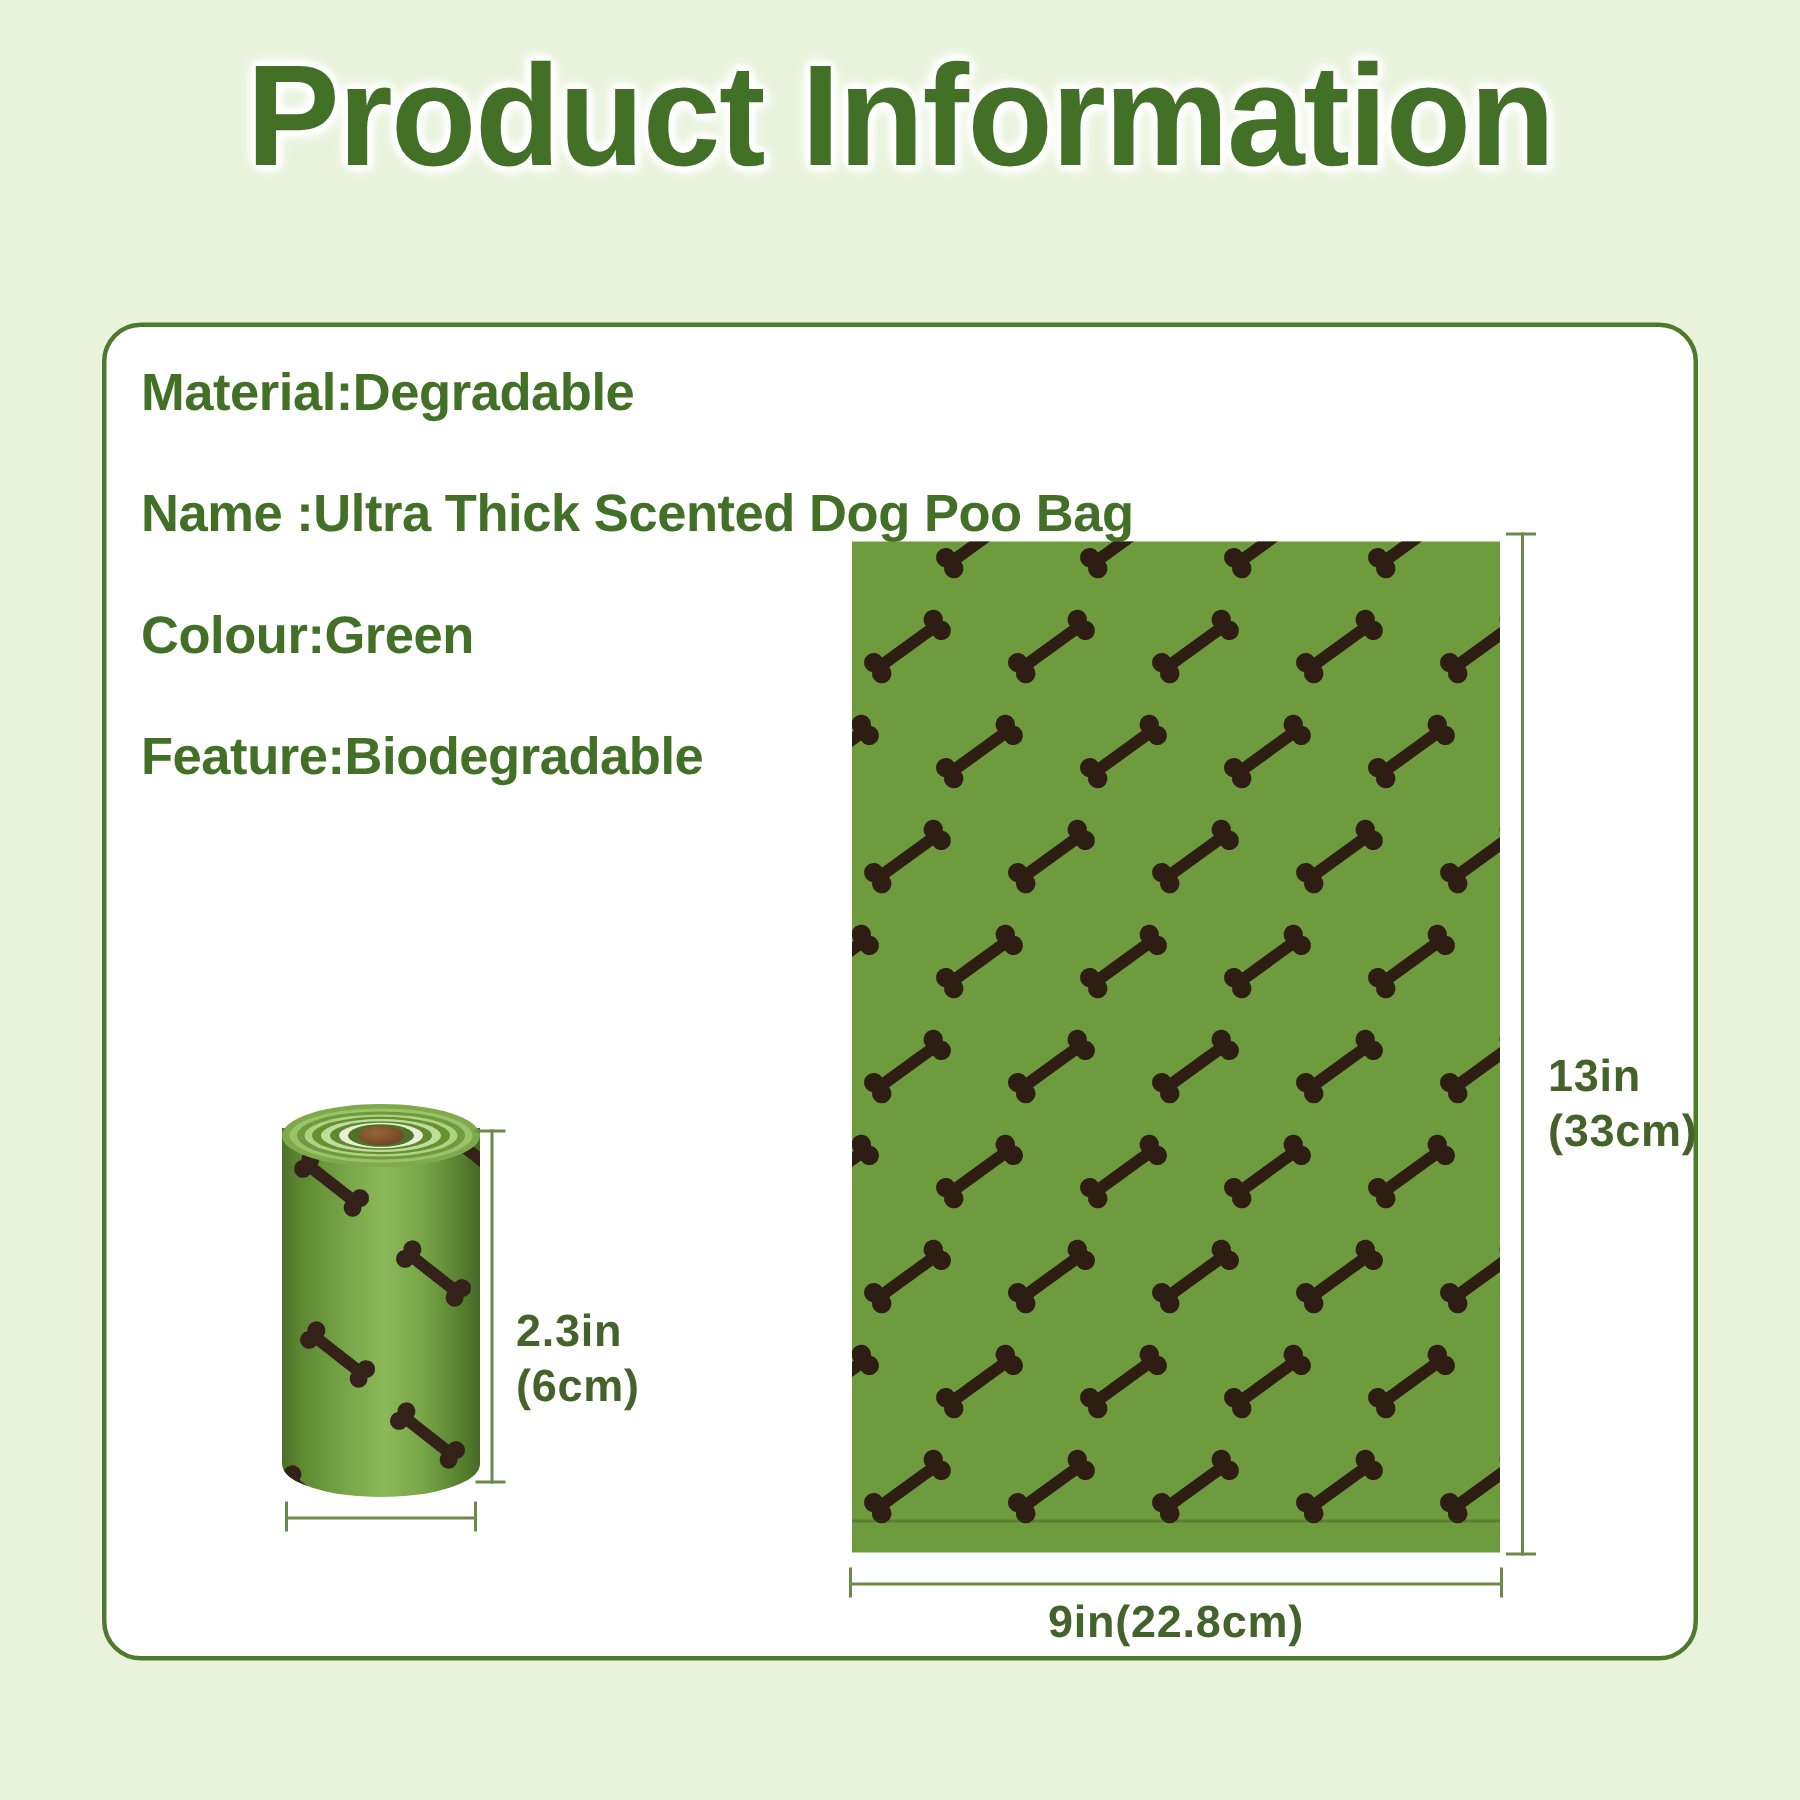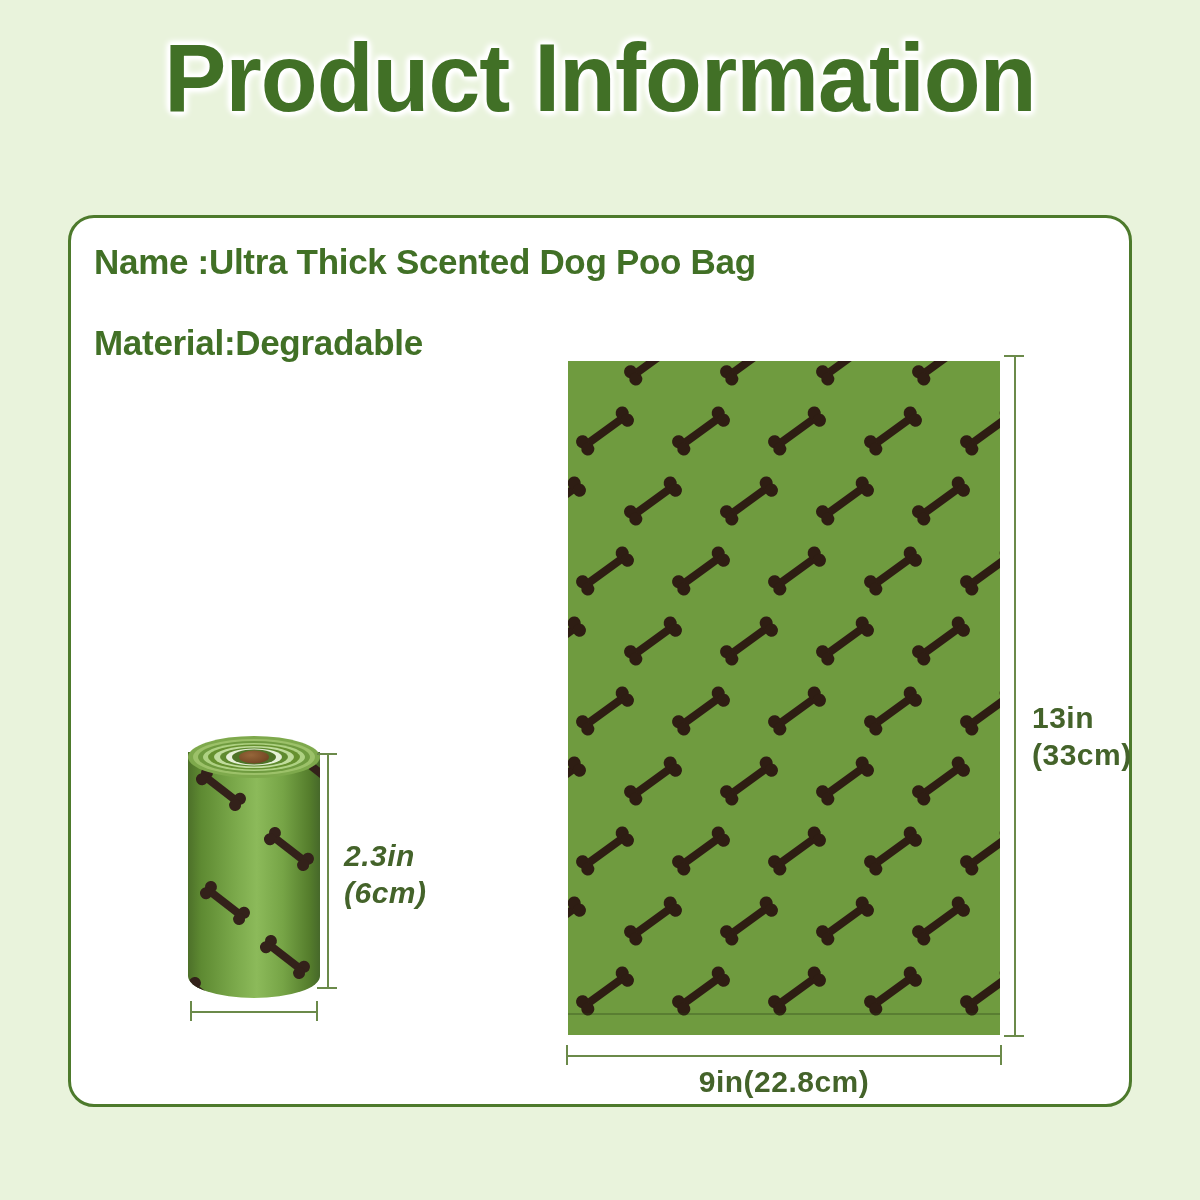--- a/index.html
+++ b/index.html
@@ -224,22 +224,24 @@
   .dim-label.center { text-align: center; }
 </style>
 </head>
 <body>
 
 <div id="page-title">Product Information</div>
 
 <div id="info-card"></div>
 
 <div id="spec-list">
+  <p class="spec-line">Material:Degradable</p>
   <p class="spec-line">Name :Ultra Thick Scented Dog Poo Bag</p>
-  <p class="spec-line">Material:Degradable</p>
+  <p class="spec-line">Colour:Green</p>
+  <p class="spec-line">Feature:Biodegradable</p>
 </div>
 
 <div id="bag-figure">
   <div id="bag-pattern">
       <div class="bone" style="left: 18px; top: 50px; transform: rotate(-36deg);">
         <span class="shaft"></span>
       </div>
       <div class="bone" style="left: 114px; top: 50px; transform: rotate(-36deg);">
         <span class="knob k1"></span>
         <span class="knob k2"></span>
@@ -647,21 +649,21 @@
     <div class="ring" style="width:68px;height:19px;background:#5f8a2f;"></div>
     <div class="ring" style="width:56px;height:17px;background:#e6f0d8;"></div>
     <div class="ring" style="width:44px;height:15px;background:#4e7327;"></div>
     <div id="roll-core"></div>
   </div>
 </div>
 
 <div class="dim-line-v" style="left:327px; top:753px; height:236px;"></div>
 <div class="cap-h" style="left:317px; top:753px;"></div>
 <div class="cap-h" style="left:317px; top:987px;"></div>
-<div class="dim-label" style="left:344px; top:838px;font-style:italic;">
+<div class="dim-label" style="left:344px; top:870px;">
   <div>2.3in</div>
   <div>(6cm)</div>
 </div>
 
 <div class="dim-line-h" style="left:190px; top:1011px; width:128px;"></div>
 <div class="cap-v" style="left:190px; top:1001px;"></div>
 <div class="cap-v" style="left:316px; top:1001px;"></div>
 <div class="dim-label center" style="left:154px; top:1022px; width:200px;">
 </div>
 

